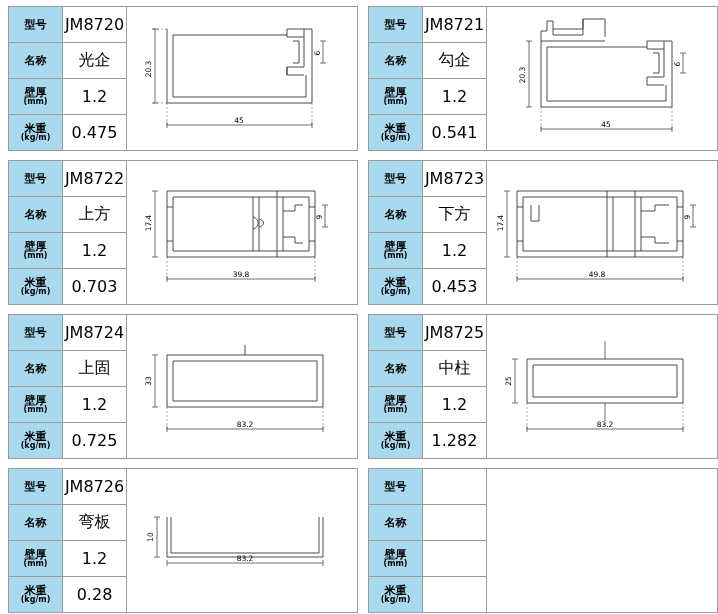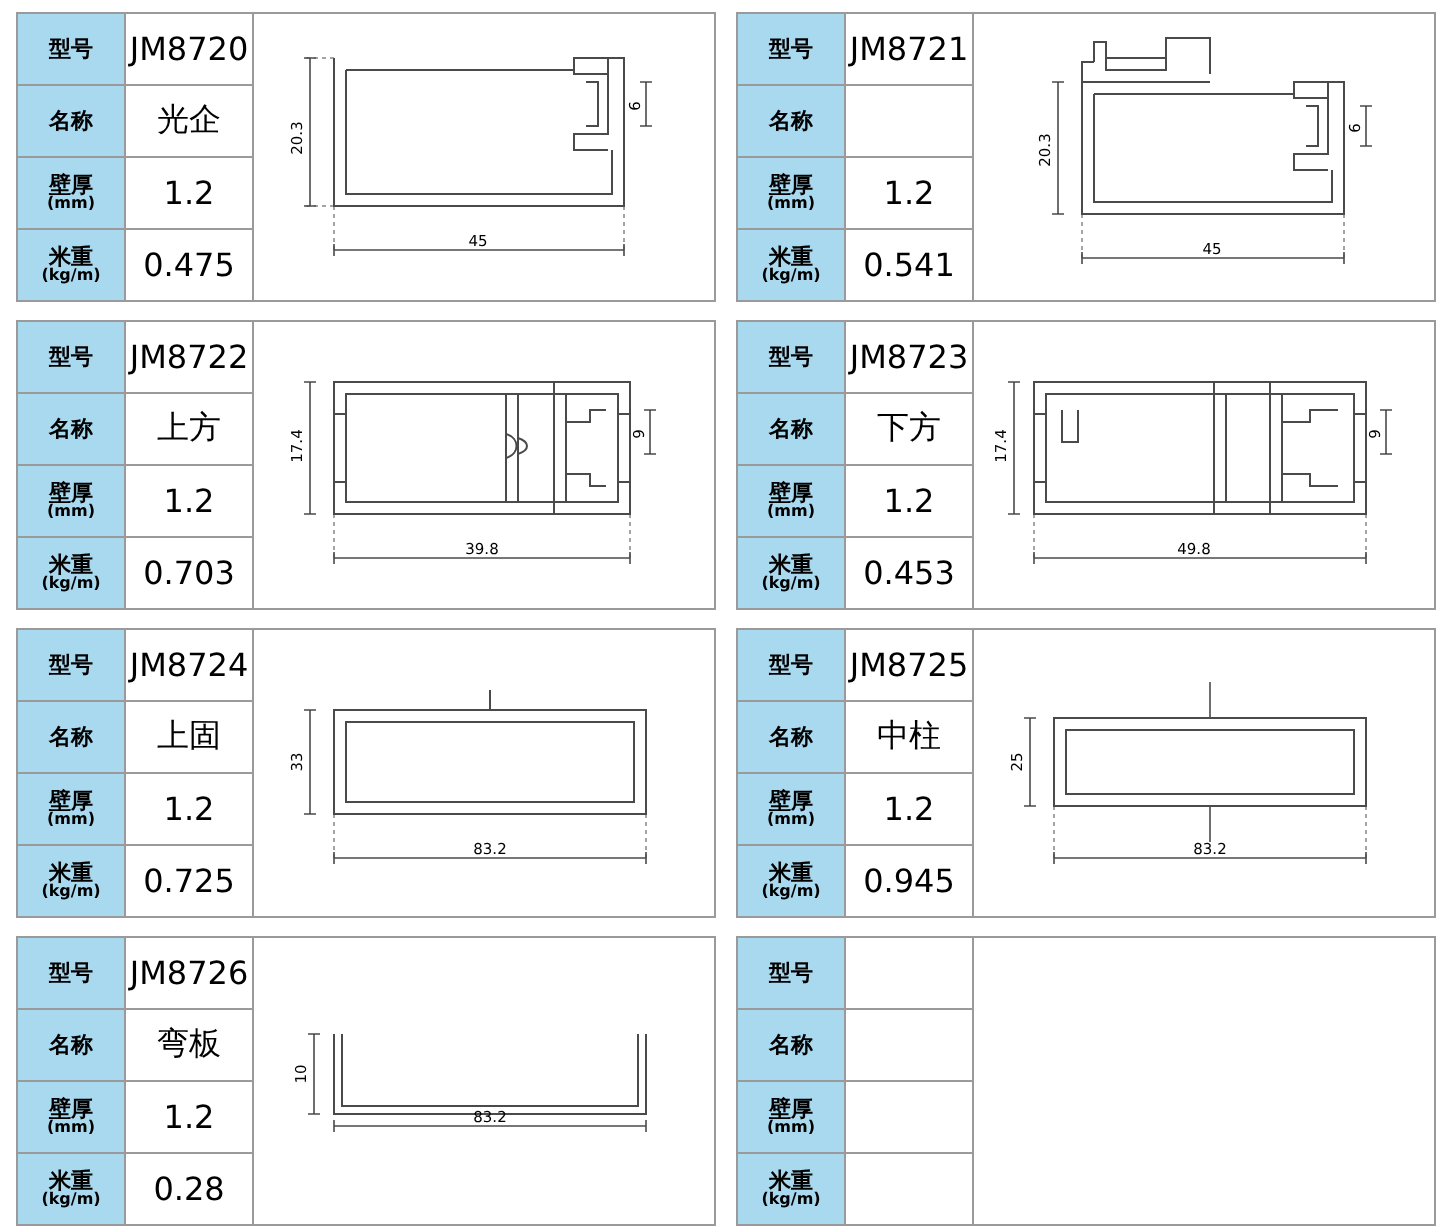--- a/index.html
+++ b/index.html
@@ -89,20 +89,21 @@
         <div class="row">
           <div class="lbl">
               <span>型号</span>
             </div>
           <div class="val">JM8721</div>
         </div>
         <div class="row">
           <div class="lbl">
               <span>名称</span>
             </div>
+          <div class="val">勾企</div>
         </div>
         <div class="row">
           <div class="lbl">
             <span>壁厚</span>
             <span class="sub">(mm)</span>
           </div>
           <div class="val">1.2</div>
         </div>
         <div class="row">
           <div class="lbl">
@@ -336,21 +337,21 @@
             <span>壁厚</span>
             <span class="sub">(mm)</span>
           </div>
           <div class="val">1.2</div>
         </div>
         <div class="row">
           <div class="lbl">
             <span>米重</span>
             <span class="sub">(kg/m)</span>
           </div>
-          <div class="val">0.945</div>
+          <div class="val">1.282</div>
         </div>
       </div>
       <div class="draw">
         <svg width="230" height="143" viewBox="0 0 230 143">
           <g fill="none" stroke="#4a4a4a" stroke-width="1">
             <path d="M40,44 L40,88 L196,88 L196,44 Z"></path>
             <path d="M46,50 L46,82 L190,82 L190,50 Z"></path>
             <path d="M118,44 L118,26" stroke-width="0.8"></path>
             <path d="M118,88 L118,106" stroke-width="0.8"></path>
 

